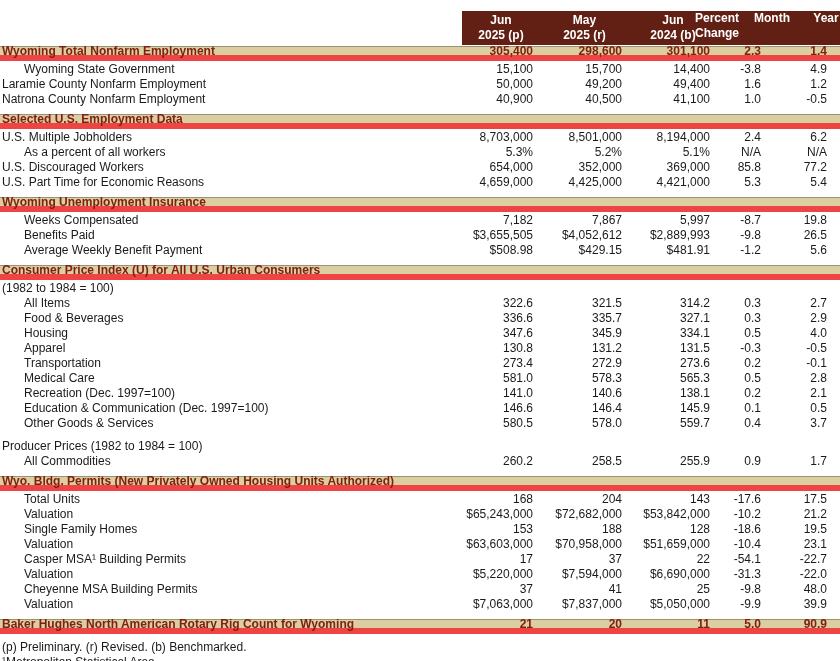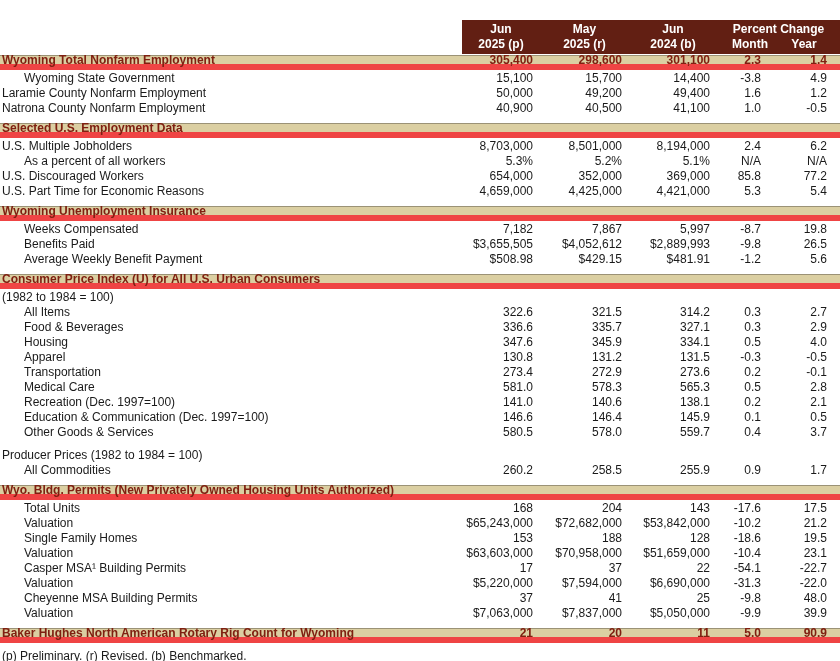--- a/index.html
+++ b/index.html
@@ -5,29 +5,29 @@
   html,body{margin:0;padding:0;background:#ffffff;}
   body{
     width:840px;height:661px;overflow:hidden;
     font-family:"Liberation Sans",sans-serif;
     font-size:12px;color:#1a1a1a;
     -webkit-font-smoothing:antialiased;
   }
   .sheet{width:840px;height:661px;position:relative;background:#fff;}
 
   
-  .header-row{display:flex;margin-top:20px;}
+  .header-row{display:flex;margin-top:11px;}
   .label-spacer{width:462px;}
   .hdr-block{
     width:378px;height:34px;background:#621f13;color:#ffffff;
     display:flex;font-weight:bold;box-sizing:border-box;
   }
   .hcol{display:flex;flex-direction:column;justify-content:center;text-align:center;line-height:15px;}
   .hc0{width:78px;} .hc1{width:89px;} .hc2{width:88px;}
-  .pc-group{width:123px;display:flex;flex-direction:column;justify-content:center;}
+  .pc-group{width:123px;display:flex;flex-direction:row;justify-content:center;}
   .pc-title{text-align:center;line-height:15px;}
   .pc-sub{display:flex;line-height:15px;}
   .pc-month{width:51px;text-align:right;}
   .pc-year{width:72px;text-align:center;}
   .hdr-gap{height:1px;}
 
   
   .row{display:flex;height:15px;align-items:center;box-sizing:border-box;}
   .gap{height:8px;}
   .lab{flex:1;white-space:nowrap;overflow:hidden;}

